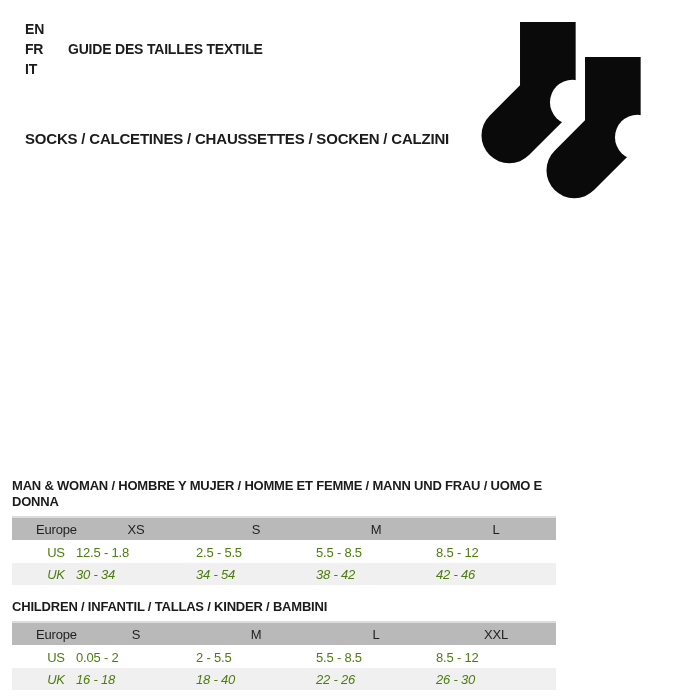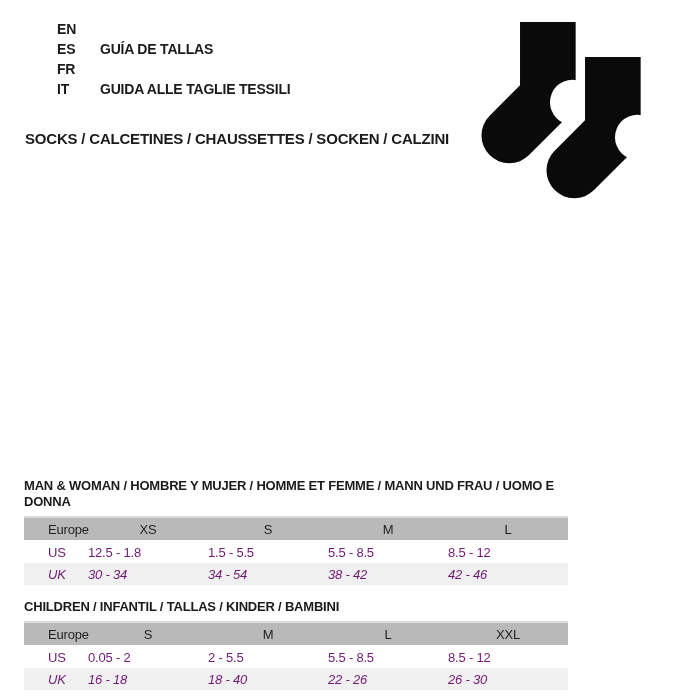--- a/index.html
+++ b/index.html
@@ -4,59 +4,55 @@
 <style>
   html,body { margin:0; padding:0; }
   body {
     width:700px; height:700px; position:relative; overflow:hidden;
     background:#ffffff; color:#1b1b1b;
     font-family:"Liberation Sans", sans-serif;
     letter-spacing:-0.2px;
   }
   .lang-block { position:absolute; left:25px; top:19px; font-size:14px; font-weight:700; line-height:20px; }
   .lang-row { display:flex; }
-  .lang-code { width:43px; flex:0 0 43px;margin-left:32px; }
+  .lang-code { width:43px; flex:0 0 43px; }
   .category-title { position:absolute; left:25px; top:129px; font-size:15px; font-weight:700; line-height:20px; }
   .socks-svg { position:absolute; left:468px; top:15px; }
-  .section { position:absolute; left:24px; width:544px; }
+  .section { position:absolute; left:12px; width:544px; }
   .section-1 { top:478px; }
   .section-2 { top:599px; }
   .section-title { font-size:13px; font-weight:700; line-height:16px; margin:0 0 6px 0; }
   table.size-table {
     width:544px; border-collapse:collapse; table-layout:fixed;
     border-top:2px solid #dcdcdc;
   }
   .size-table th, .size-table td {
     height:22px; padding:0; font-size:13px; font-weight:400;
     vertical-align:middle; white-space:nowrap;
   }
-  .size-table th:first-child, .size-table td:first-child { text-align:left; padding-left:24px; }
+  .size-table th:first-child, .size-table td:first-child { text-align:center; padding-left:24px; }
   .size-table thead tr { background:#b9b9b9; }
   .size-table thead th { color:#1f1f1f; border-bottom:1px solid #ffffff; }
-  .size-table td { color:#701a75; }
+  .size-table td { color:#4d7c0f; }
   tr.row-us { background:#ffffff; }
   tr.row-uk { background:#f0f0f0;font-style:italic; }
 </style>
 </head>
 <body>
 
 <div class="lang-block">
   <div class="lang-row">
     <span class="lang-code">EN</span>
   </div>
   <div class="lang-row">
-    <span class="lang-code">ES</span>
-    <span class="lang-label">GUÍA DE TALLAS</span>
-  </div>
-  <div class="lang-row">
     <span class="lang-code">FR</span>
+    <span class="lang-label">GUIDE DES TAILLES TEXTILE</span>
   </div>
   <div class="lang-row">
     <span class="lang-code">IT</span>
-    <span class="lang-label">GUIDA ALLE TAGLIE TESSILI</span>
   </div>
 </div>
 
 <div class="category-title">SOCKS / CALCETINES / CHAUSSETTES / SOCKEN / CALZINI</div>
 
 <svg class="socks-svg" width="210" height="200" viewBox="0 0 210 200" aria-hidden="true">
   <defs>
     <path id="sock" d="M36,0 L88,0 L88,80.8 L44.4,124.4 A26,26 0 0 1 7.6,87.6 L36,59.2 Z"></path>
   </defs>
 
@@ -88,21 +84,21 @@
         <th>XS</th>
         <th>S</th>
         <th>M</th>
         <th>L</th>
       </tr>
     </thead>
     <tbody>
       <tr class="row-us">
         <td>US</td>
         <td>12.5 - 1.8</td>
-        <td>1.5 - 5.5</td>
+        <td>2.5 - 5.5</td>
         <td>5.5 - 8.5</td>
         <td>8.5 - 12</td>
       </tr>
       <tr class="row-uk">
         <td>UK</td>
         <td>30 - 34</td>
         <td>34 - 54</td>
         <td>38 - 42</td>
         <td>42 - 46</td>
       </tr>

